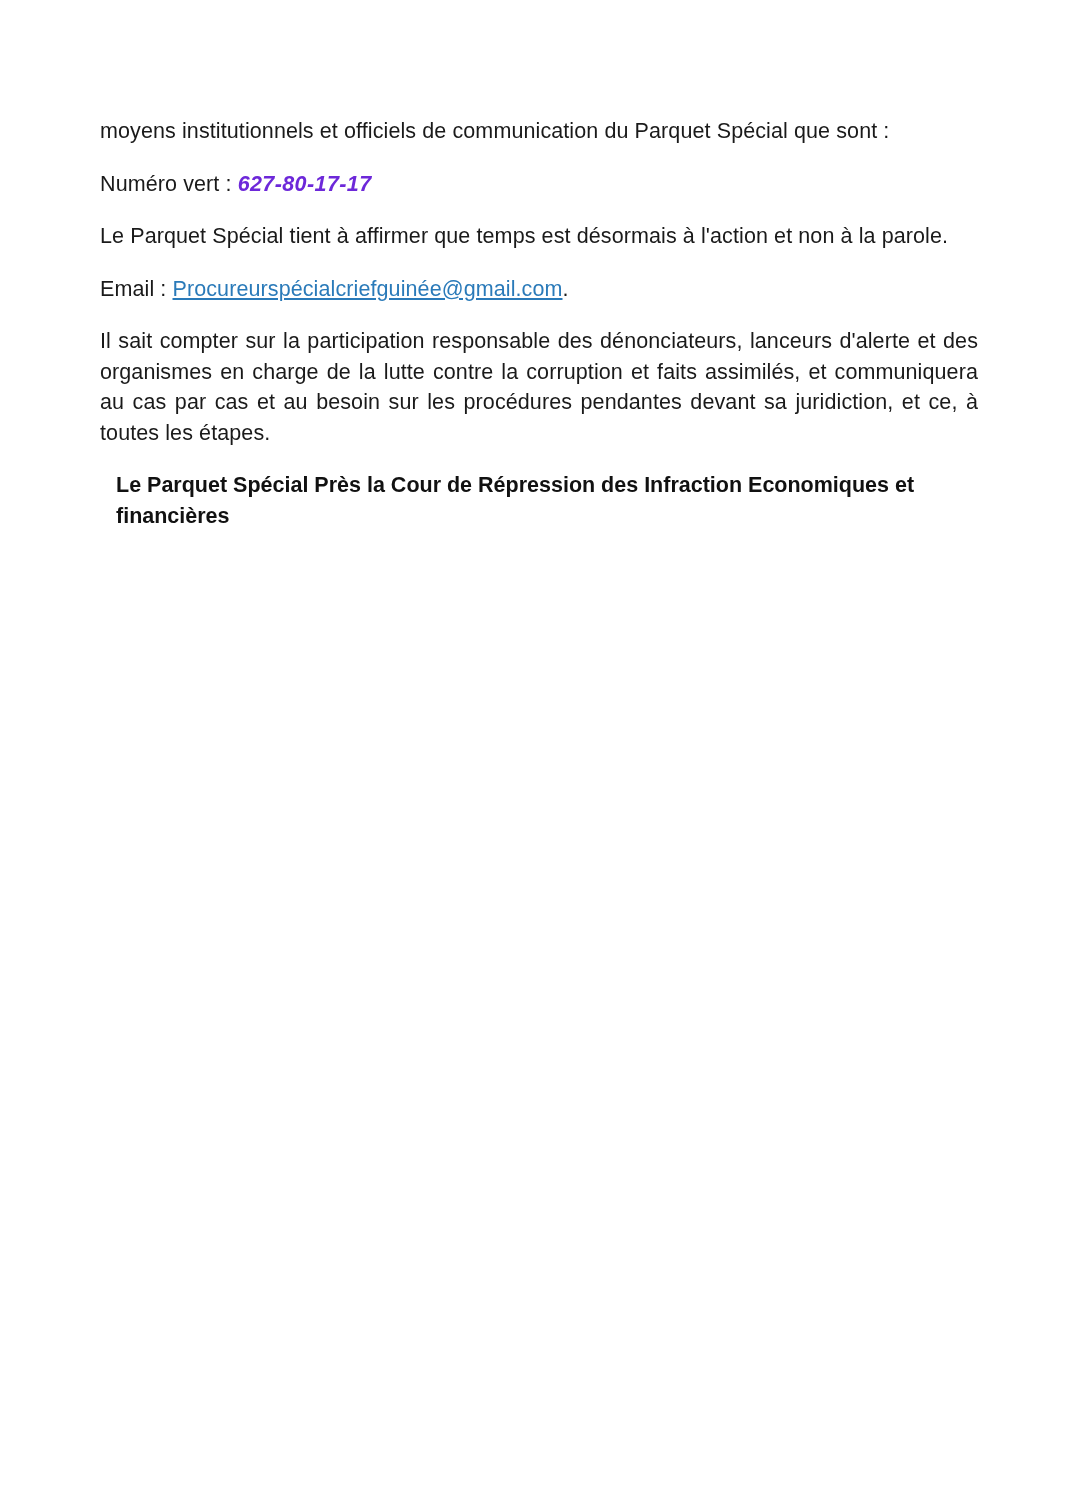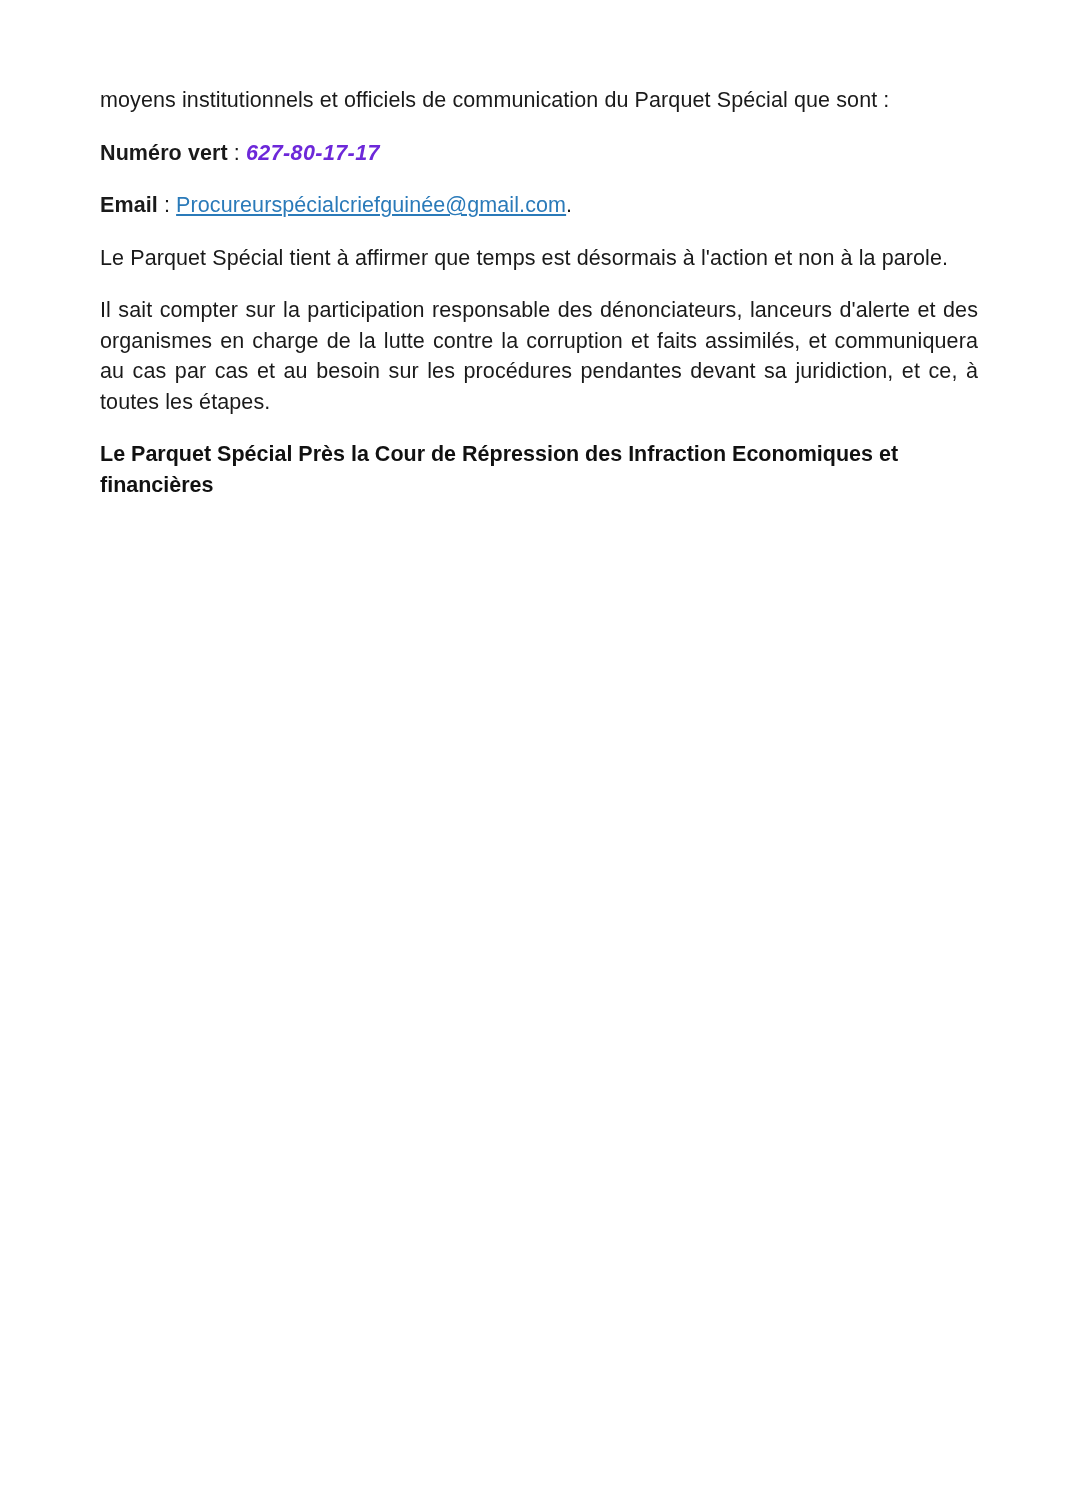--- a/index.html
+++ b/index.html
@@ -18,74 +18,74 @@
   .page {
     position: relative;
     width: 1080px;
     height: 1487px;
     background: #ffffff;
     box-sizing: border-box;
   }
   .content {
     position: absolute;
     left: 100px;
-    top: 85px;
+    top: 116px;
     width: 878px;
   }
   p.para {
     margin: 0 0 22px 0;
     font-size: 21.5px;
     line-height: 1.42;
     color: #1a1a1a;
     text-align: justify;
     text-justify: inter-word;
     letter-spacing: 0.1px;
   }
   p.para.nojust {
     text-align: left;
   }
   .bold {
-    font-weight: bold;
+    font-weight: normal;
   }
   .phone {
     color: #6d28d9;
     font-weight: bold;
     font-style: italic;
     letter-spacing: 0.4px;
   }
   .email-link {
     color: #2a7ab9;
     text-decoration: underline;
   }
   .closing {
     font-weight: bold;
     font-size: 21.5px;
     line-height: 1.42;
-    margin: 0;
+    margin: 16px;
     text-align: left;
     color: #111111;
   }
   
 </style>
 </head>
 <body>
 
 <div class="page">
   <div class="content">
 
     <p class="para">moyens institutionnels et officiels de communication du Parquet Spécial que sont :</p>
 
     <p class="para nojust">
       <span class="bold">Numéro vert</span><span> : </span><span class="phone">627-80-17-17</span>
     </p>
 
+    <p class="para">Le Parquet Spécial tient à affirmer que temps est désormais à l'action et non à la parole.</p>
+
     <p class="para nojust">
       <span class="bold">Email</span><span> : </span><span class="email-link">Procureurspécialcriefguinée@gmail.com</span><span>.</span>
     </p>
-
-    <p class="para">Le Parquet Spécial tient à affirmer que temps est désormais à l'action et non à la parole.</p>
 
     <p class="para">Il sait compter sur la participation responsable des dénonciateurs, lanceurs d'alerte et des organismes en charge de la lutte contre la corruption et faits assimilés, et communiquera au cas par cas et au besoin sur les procédures pendantes devant sa juridiction, et ce, à toutes les étapes.</p>
 
     <p class="closing">Le Parquet Spécial Près la Cour de Répression des Infraction Economiques et financières</p>
 
   </div>
 </div>
 
 </body></html>

